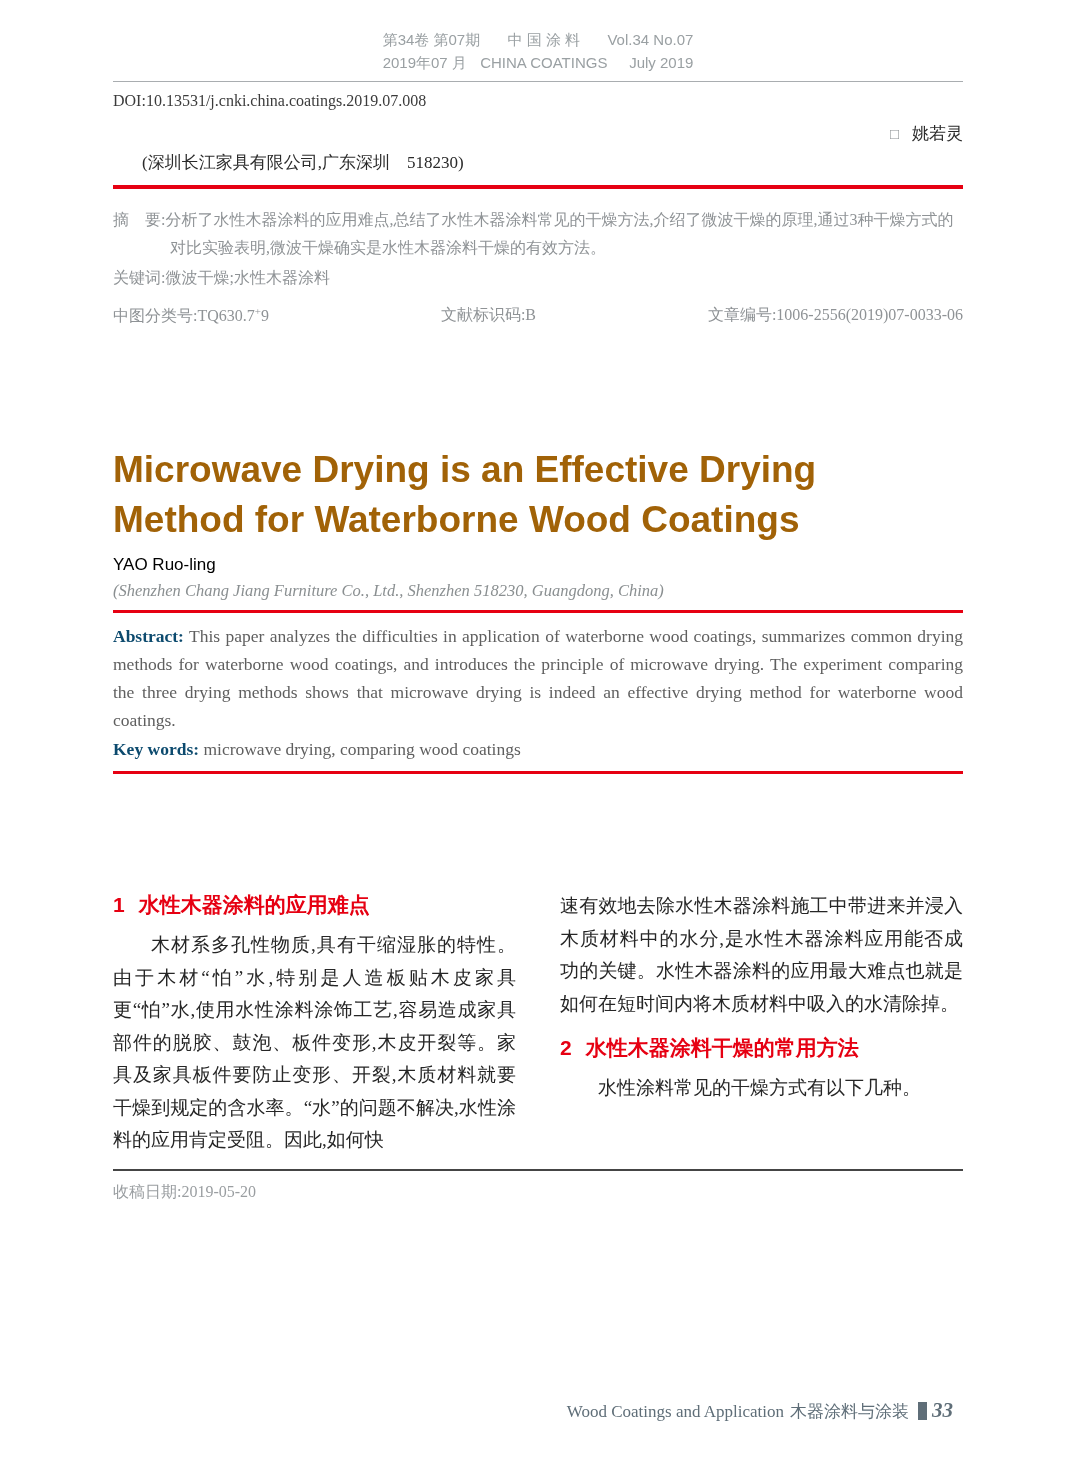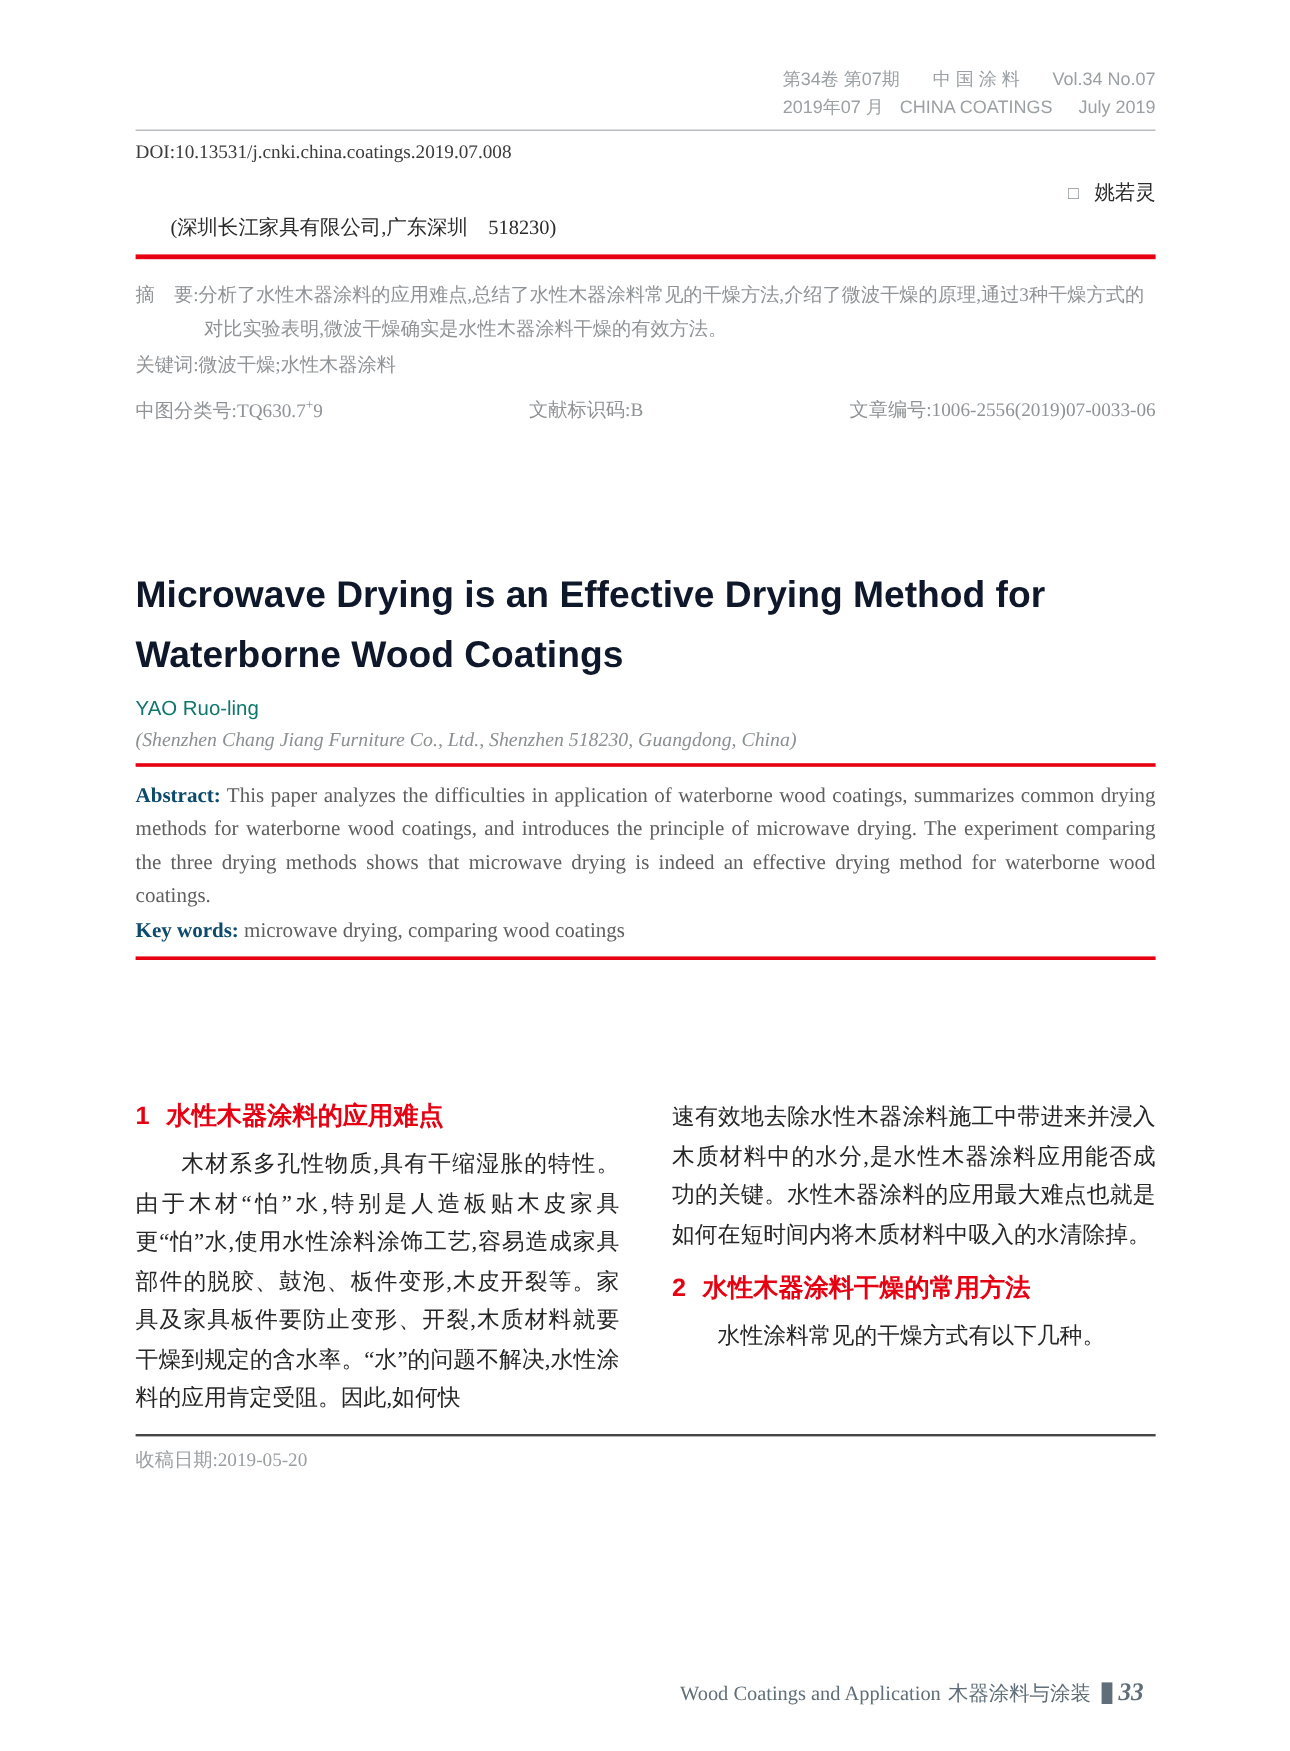--- a/index.html
+++ b/index.html
@@ -7,22 +7,22 @@
   .page {
     position:relative;
     width:1075px; height:1459px;
     background:#ffffff;
     overflow:hidden;
     font-family:"Liberation Serif", serif;
     color:#262626;
   }
   
   .header-row {
-    display:flex; justify-content:flex-end; align-items:flex-end;
-    margin:55px 112px 0 113px;
+    display:flex; justify-content:center; align-items:flex-end;
+    margin:28px 112px 0 113px;
     padding-bottom:7px;
     border-bottom:1px solid #a9adb0;
     color:#9aa0a3;
     font-family:"Liberation Sans", sans-serif;
     font-size:15px; line-height:23px;
   }
   .header-col.center { text-align:center; }
   .header-col.right  { text-align:right;  }
   .doi {
     margin:10px 113px 0;
@@ -64,28 +64,28 @@
   .meta-row {
     display:flex; justify-content:space-between;
     margin:13px 112px 0 113px;
     color:#8f9396; font-size:16px;
   }
   sup { font-size:11px; }
   
   .title-en {
     margin:118px 112px 0 113px;
     width:790px;
-    color:#0f172a;
+    color:#a16207;
     font-family:"Liberation Sans", sans-serif;
     font-weight:bold;
-    font-size:31px; line-height:50px;
+    font-size:37px; line-height:50px;
   }
   .author-en {
     margin:10px 112px 0 113px;
-    color:#0f766e;
+    color:#000000;
     font-family:"Liberation Sans", sans-serif;
     font-size:17px;
   }
   .aff-en {
     margin:6px 112px 0 113px;
     color:#8a8f91;
     font-style:italic;
     font-size:16.5px;
   }
   .rule-red { margin:9px 112px 0 113px; height:3px; background:#e60012; }

